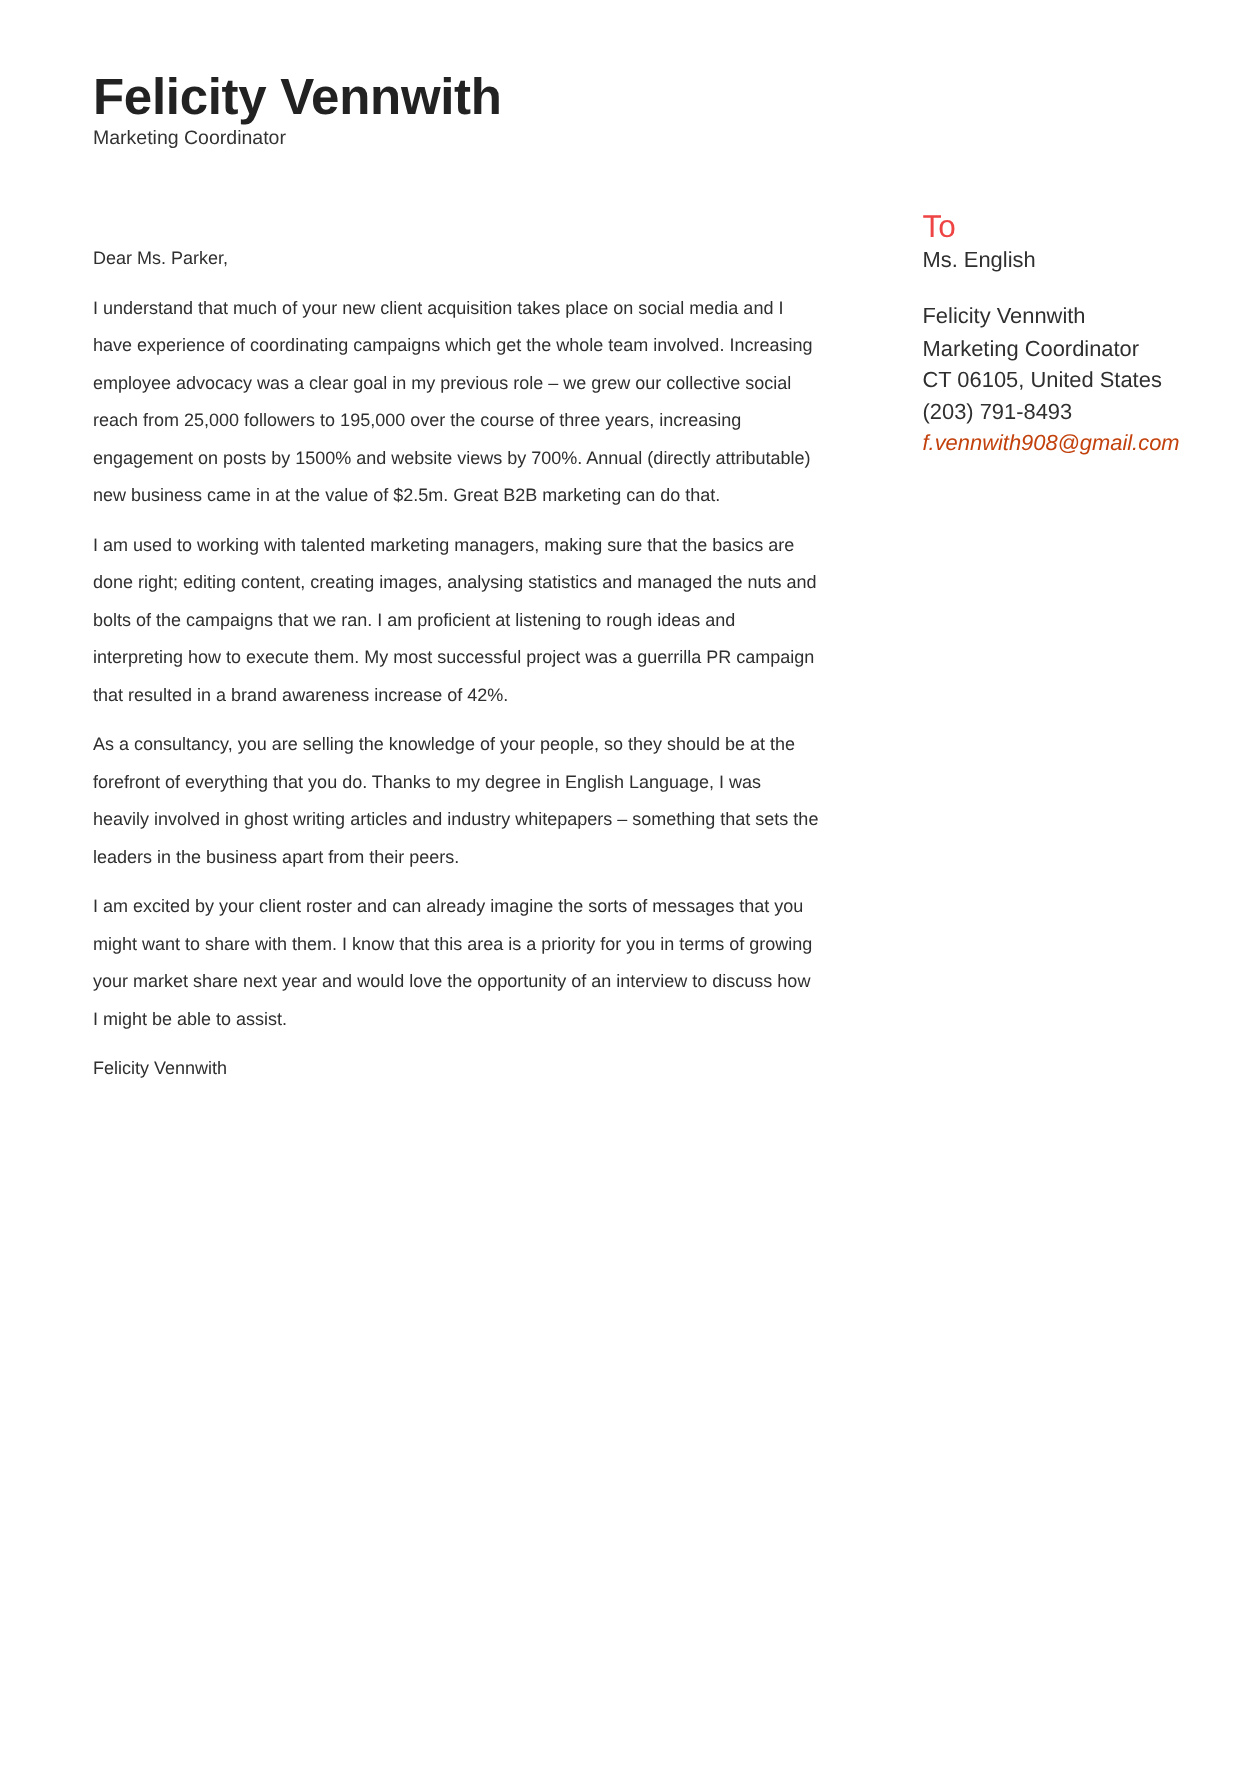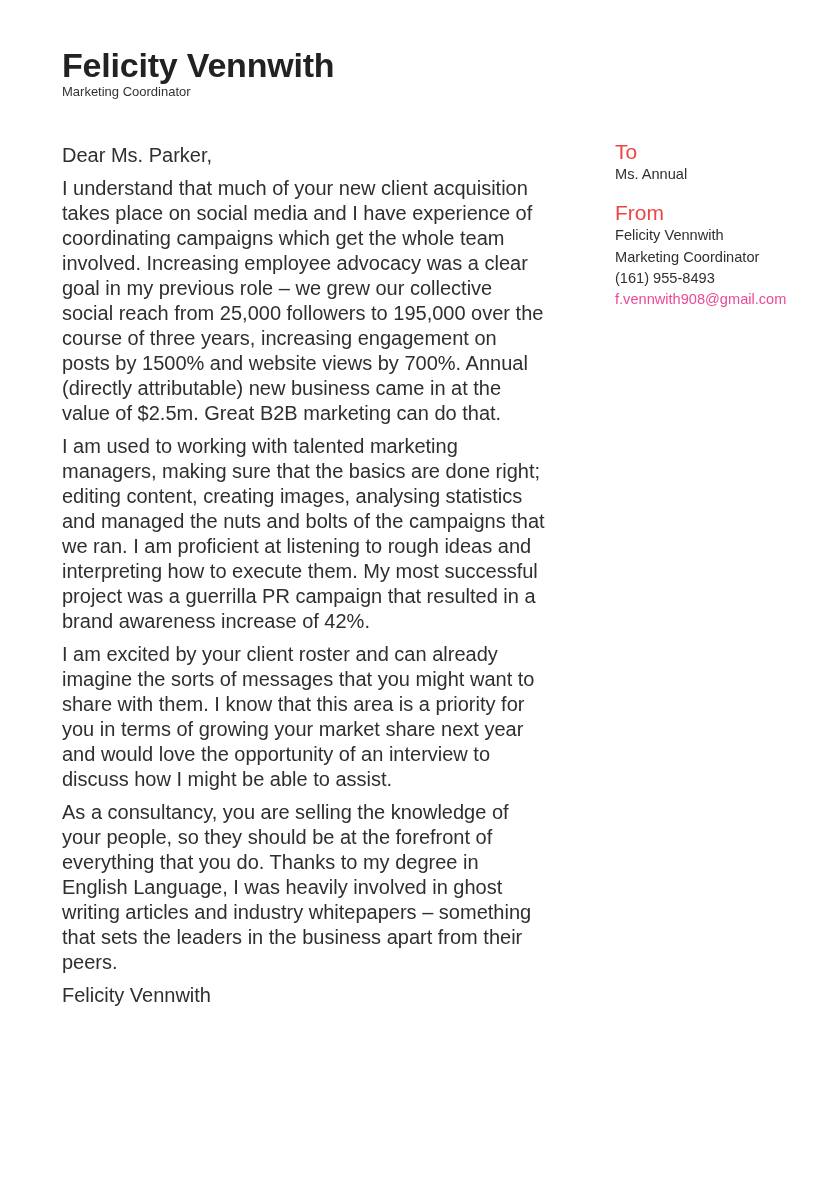--- a/index.html
+++ b/index.html
@@ -30,23 +30,23 @@
     }
     .job-title {
       font-size: 13px;
       color: #333333;
       margin-top: -2px;
       line-height: 16px;
     }
     .letter {
       position: absolute;
       left: 62px;
-      top: 143px;
+      top: 160px;
       width: 484px;
-      font-size: 20px;
+      font-size: 12px;
       line-height: 25px;
       color: #2f2f2f;
     }
     .letter p {
       margin: 0 0 8px 0;
     }
     .letter p.salutation,
     .letter p.closing,
     .letter p.signature {
       margin-bottom: 8px;
@@ -63,46 +63,47 @@
     .sidebar .section-heading {
       font-weight: normal;
       font-size: 21px;
       color: #ef4444;
       line-height: 24px;
     }
     .sidebar .section {
       margin-bottom: 16px;
     }
     .sidebar .email {
-      color: #ec4899;
+      color: #c2410c;
       text-decoration: none;
+      font-style: italic;
     }
   </style>
 </head>
 <body>
 
 <div class="header">
   <h1 class="name">Felicity Vennwith</h1>
   <div class="job-title">Marketing Coordinator</div>
 </div>
 
 <div class="letter">
   <p class="salutation">Dear Ms. Parker,</p>
   <p>I understand that much of your new client acquisition takes place on social media and I have experience of coordinating campaigns which get the whole team involved. Increasing employee advocacy was a clear goal in my previous role – we grew our collective social reach from 25,000 followers to 195,000 over the course of three years, increasing engagement on posts by 1500% and website views by 700%. Annual (directly attributable) new business came in at the value of $2.5m. Great B2B marketing can do that.</p>
   <p>I am used to working with talented marketing managers, making sure that the basics are done right; editing content, creating images, analysing statistics and managed the nuts and bolts of the campaigns that we ran. I am proficient at listening to rough ideas and interpreting how to execute them. My most successful project was a guerrilla PR campaign that resulted in a brand awareness increase of 42%.</p>
+  <p>As a consultancy, you are selling the knowledge of your people, so they should be at the forefront of everything that you do. Thanks to my degree in English Language, I was heavily involved in ghost writing articles and industry whitepapers – something that sets the leaders in the business apart from their peers.</p>
   <p>I am excited by your client roster and can already imagine the sorts of messages that you might want to share with them. I know that this area is a priority for you in terms of growing your market share next year and would love the opportunity of an interview to discuss how I might be able to assist.</p>
-  <p>As a consultancy, you are selling the knowledge of your people, so they should be at the forefront of everything that you do. Thanks to my degree in English Language, I was heavily involved in ghost writing articles and industry whitepapers – something that sets the leaders in the business apart from their peers.</p>
   <p class="signature">Felicity Vennwith</p>
 </div>
 
 <div class="sidebar">
   <div class="section">
     <div class="section-heading">To</div>
-    <div>Ms. Annual</div>
+    <div>Ms. English</div>
   </div>
   <div class="section">
-    <div class="section-heading">From</div>
     <div>Felicity Vennwith</div>
     <div>Marketing Coordinator</div>
-    <div>(161) 955-8493</div>
+    <div>CT 06105, United States</div>
+    <div>(203) 791-8493</div>
     <a class="email">f.vennwith908@gmail.com</a>
   </div>
 </div>
 
 </body></html>

